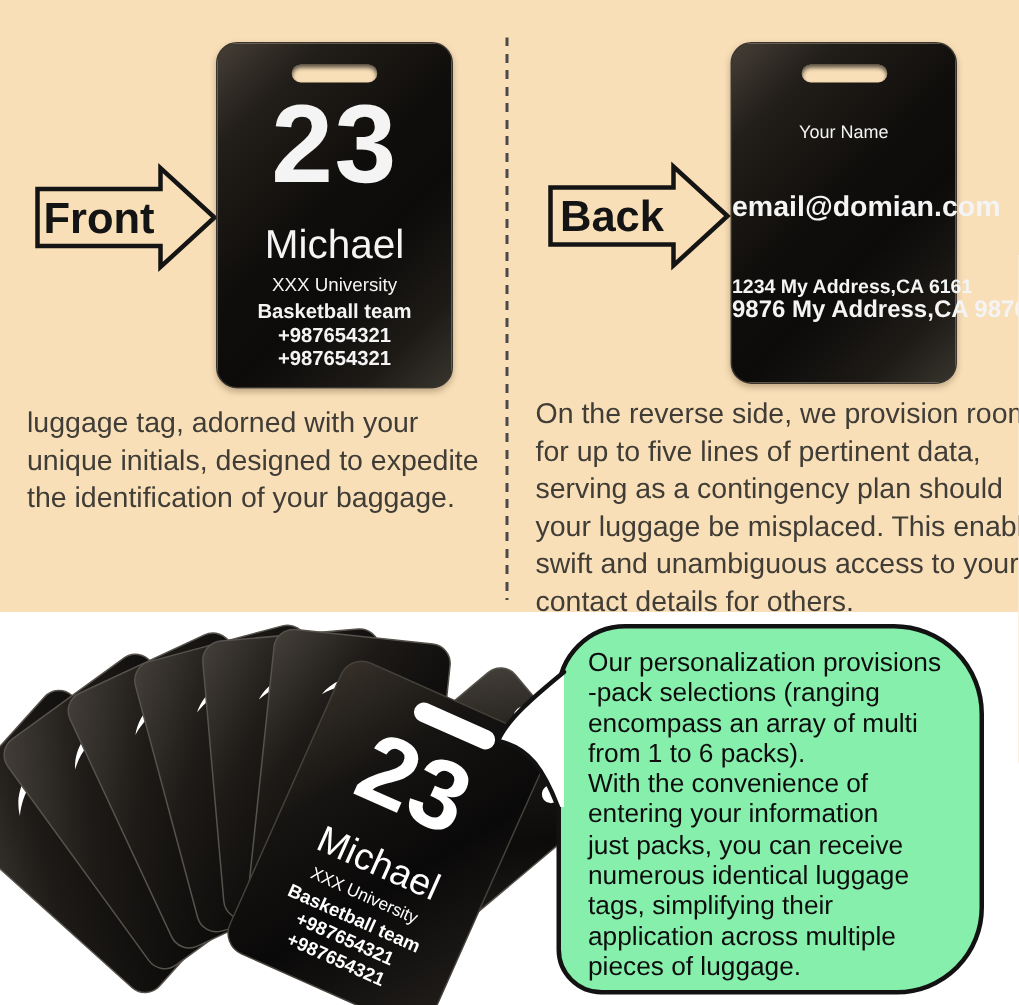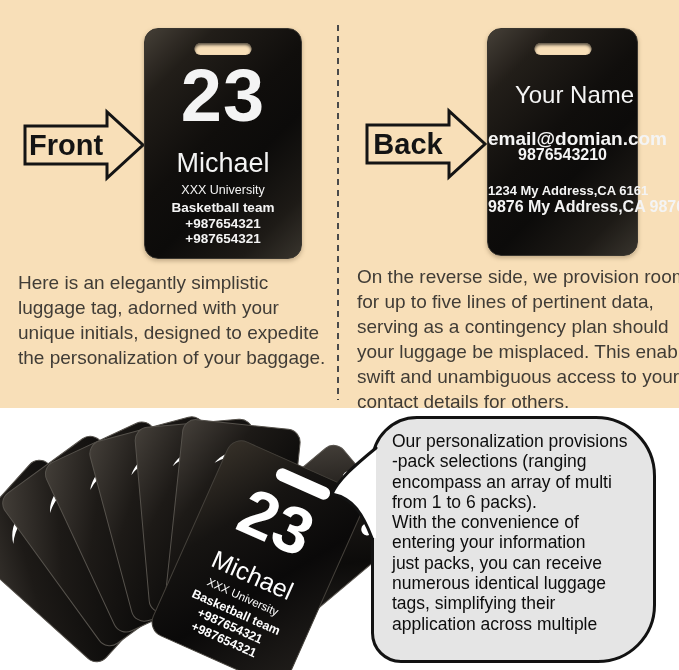--- a/index.html
+++ b/index.html
@@ -22,21 +22,21 @@
         border-radius:7px;background:#f8dfb8;box-shadow:inset 0 2px 3px rgba(0,0,0,.65);}
   .tag .t{position:absolute;left:0;width:100%;text-align:center;color:#f4f4f4;white-space:nowrap;}
   .t-number{top:30px;font-size:74px;font-weight:bold;line-height:1;letter-spacing:1px;color:#fff;}
   .t-name{top:120px;font-size:27px;line-height:1.1;}
   .t-small{font-size:12.5px;}
   .t-bold{font-size:13.5px;font-weight:bold;}
   .t-affil{top:154px;}
   .t-team{top:171px;}
   .t-ph1{top:187px;}
   .t-ph2{top:202px;}
-  .b-name{top:52px;font-size:24px;padding-left:12px;}
+  .b-name{top:52px;font-size:12px;}
   .b-email{top:99px;font-size:19px;font-weight:bold;}
   .b-phone{top:117px;font-size:16px;font-weight:bold;}
   .b-addr1{top:154px;font-size:13px;font-weight:bold;}
   .b-addr2{top:169px;font-size:16px;font-weight:bold;}
 
   
   .arrow-svg{position:absolute;overflow:visible;}
   .arrow-svg polygon{fill:none;stroke:#141414;stroke-width:3;stroke-linejoin:miter;}
   .arrow-svg text{font-family:"Liberation Sans",sans-serif;font-size:29px;font-weight:bold;
                   fill:#141414;text-anchor:middle;}
@@ -44,21 +44,21 @@
   
   .caption{position:absolute;color:#403c36;font-size:19px;line-height:25px;}
   .caption div{white-space:nowrap;}
   .caption-left{left:18px;top:270px;}
   .caption-right{left:357px;top:264px;}
 
   
   .fan-svg{position:absolute;left:0;top:413px;z-index:1;}
   .fan-svg text{font-family:"Liberation Sans",sans-serif;fill:#fff;text-anchor:middle;}
   .bubble{position:absolute;left:371px;top:416px;width:285px;height:247px;box-sizing:border-box;
-          background:#e5e5e5;border:3px solid #121212;border-radius:46px 60px 58px 30px;z-index:3;}
+          background:#86efac;border:3px solid #121212;border-radius:46px 60px 58px 30px;z-index:3;}
   .bubble-text{position:absolute;left:18px;top:12px;color:#0d0d0d;font-size:17.5px;line-height:20.3px;}
   .bubble-text div{white-space:nowrap;}
   .tail-svg{position:absolute;left:326px;top:442px;z-index:4;}
 </style>
 </head>
 <body>
 
 <div class="stage">
 
   <div class="panel-top">
@@ -81,30 +81,28 @@
 
     <svg class="arrow-svg" style="left:364px;top:108px" width="126" height="72" viewBox="0 0 126 72">
       <polygon points="3,17 85,17 85,3 121,36 85,69 85,55 3,55"></polygon>
       <text x="44" y="46">Back</text>
     </svg>
 
     <div class="tag tag-back">
       <div class="slot"></div>
       <div class="t b-name">Your Name</div>
       <div class="t b-email">email@domian.com</div>
-      <div class="t b-phone">9876543210</div>
       <div class="t b-addr1">1234 My Address,CA 6161</div>
       <div class="t b-addr2">9876 My Address,CA 9876</div>
     </div>
 
     <div class="caption caption-left">
-      <div>Here is an elegantly simplistic</div>
       <div>luggage tag, adorned with your</div>
       <div>unique initials, designed to expedite</div>
-      <div>the personalization of your baggage.</div>
+      <div>the identification of your baggage.</div>
     </div>
     <div class="caption caption-right">
       <div>On the reverse side, we provision room</div>
       <div>for up to five lines of pertinent data,</div>
       <div>serving as a contingency plan should</div>
       <div>your luggage be misplaced. This enables</div>
       <div>swift and unambiguous access to your</div>
       <div>contact details for others.</div>
     </div>
   </div>
@@ -177,20 +175,21 @@
       <div>Our personalization provisions</div>
       <div>-pack selections (ranging</div>
       <div>encompass an array of multi</div>
       <div>from 1 to 6 packs).</div>
       <div>With the convenience of</div>
       <div>entering your information</div>
       <div>just packs, you can receive</div>
       <div>numerous identical luggage</div>
       <div>tags, simplifying their</div>
       <div>application across multiple</div>
+      <div>pieces of luggage.</div>
     </div>
   </div>
   <svg class="tail-svg" width="52" height="100" viewBox="0 0 52 100">
     <path d="M50 6 C28 24 12 38 6 52 C26 56 36 70 46 96 L50 96 Z" fill="#fff"></path>
     <path d="M50 6 C28 24 12 38 6 52" fill="none" stroke="#121212" stroke-width="3" stroke-linecap="round"></path>
     <path d="M6 52 C26 56 36 70 46 96" fill="none" stroke="#121212" stroke-width="3" stroke-linecap="round"></path>
   </svg>
 
 </div>
 

